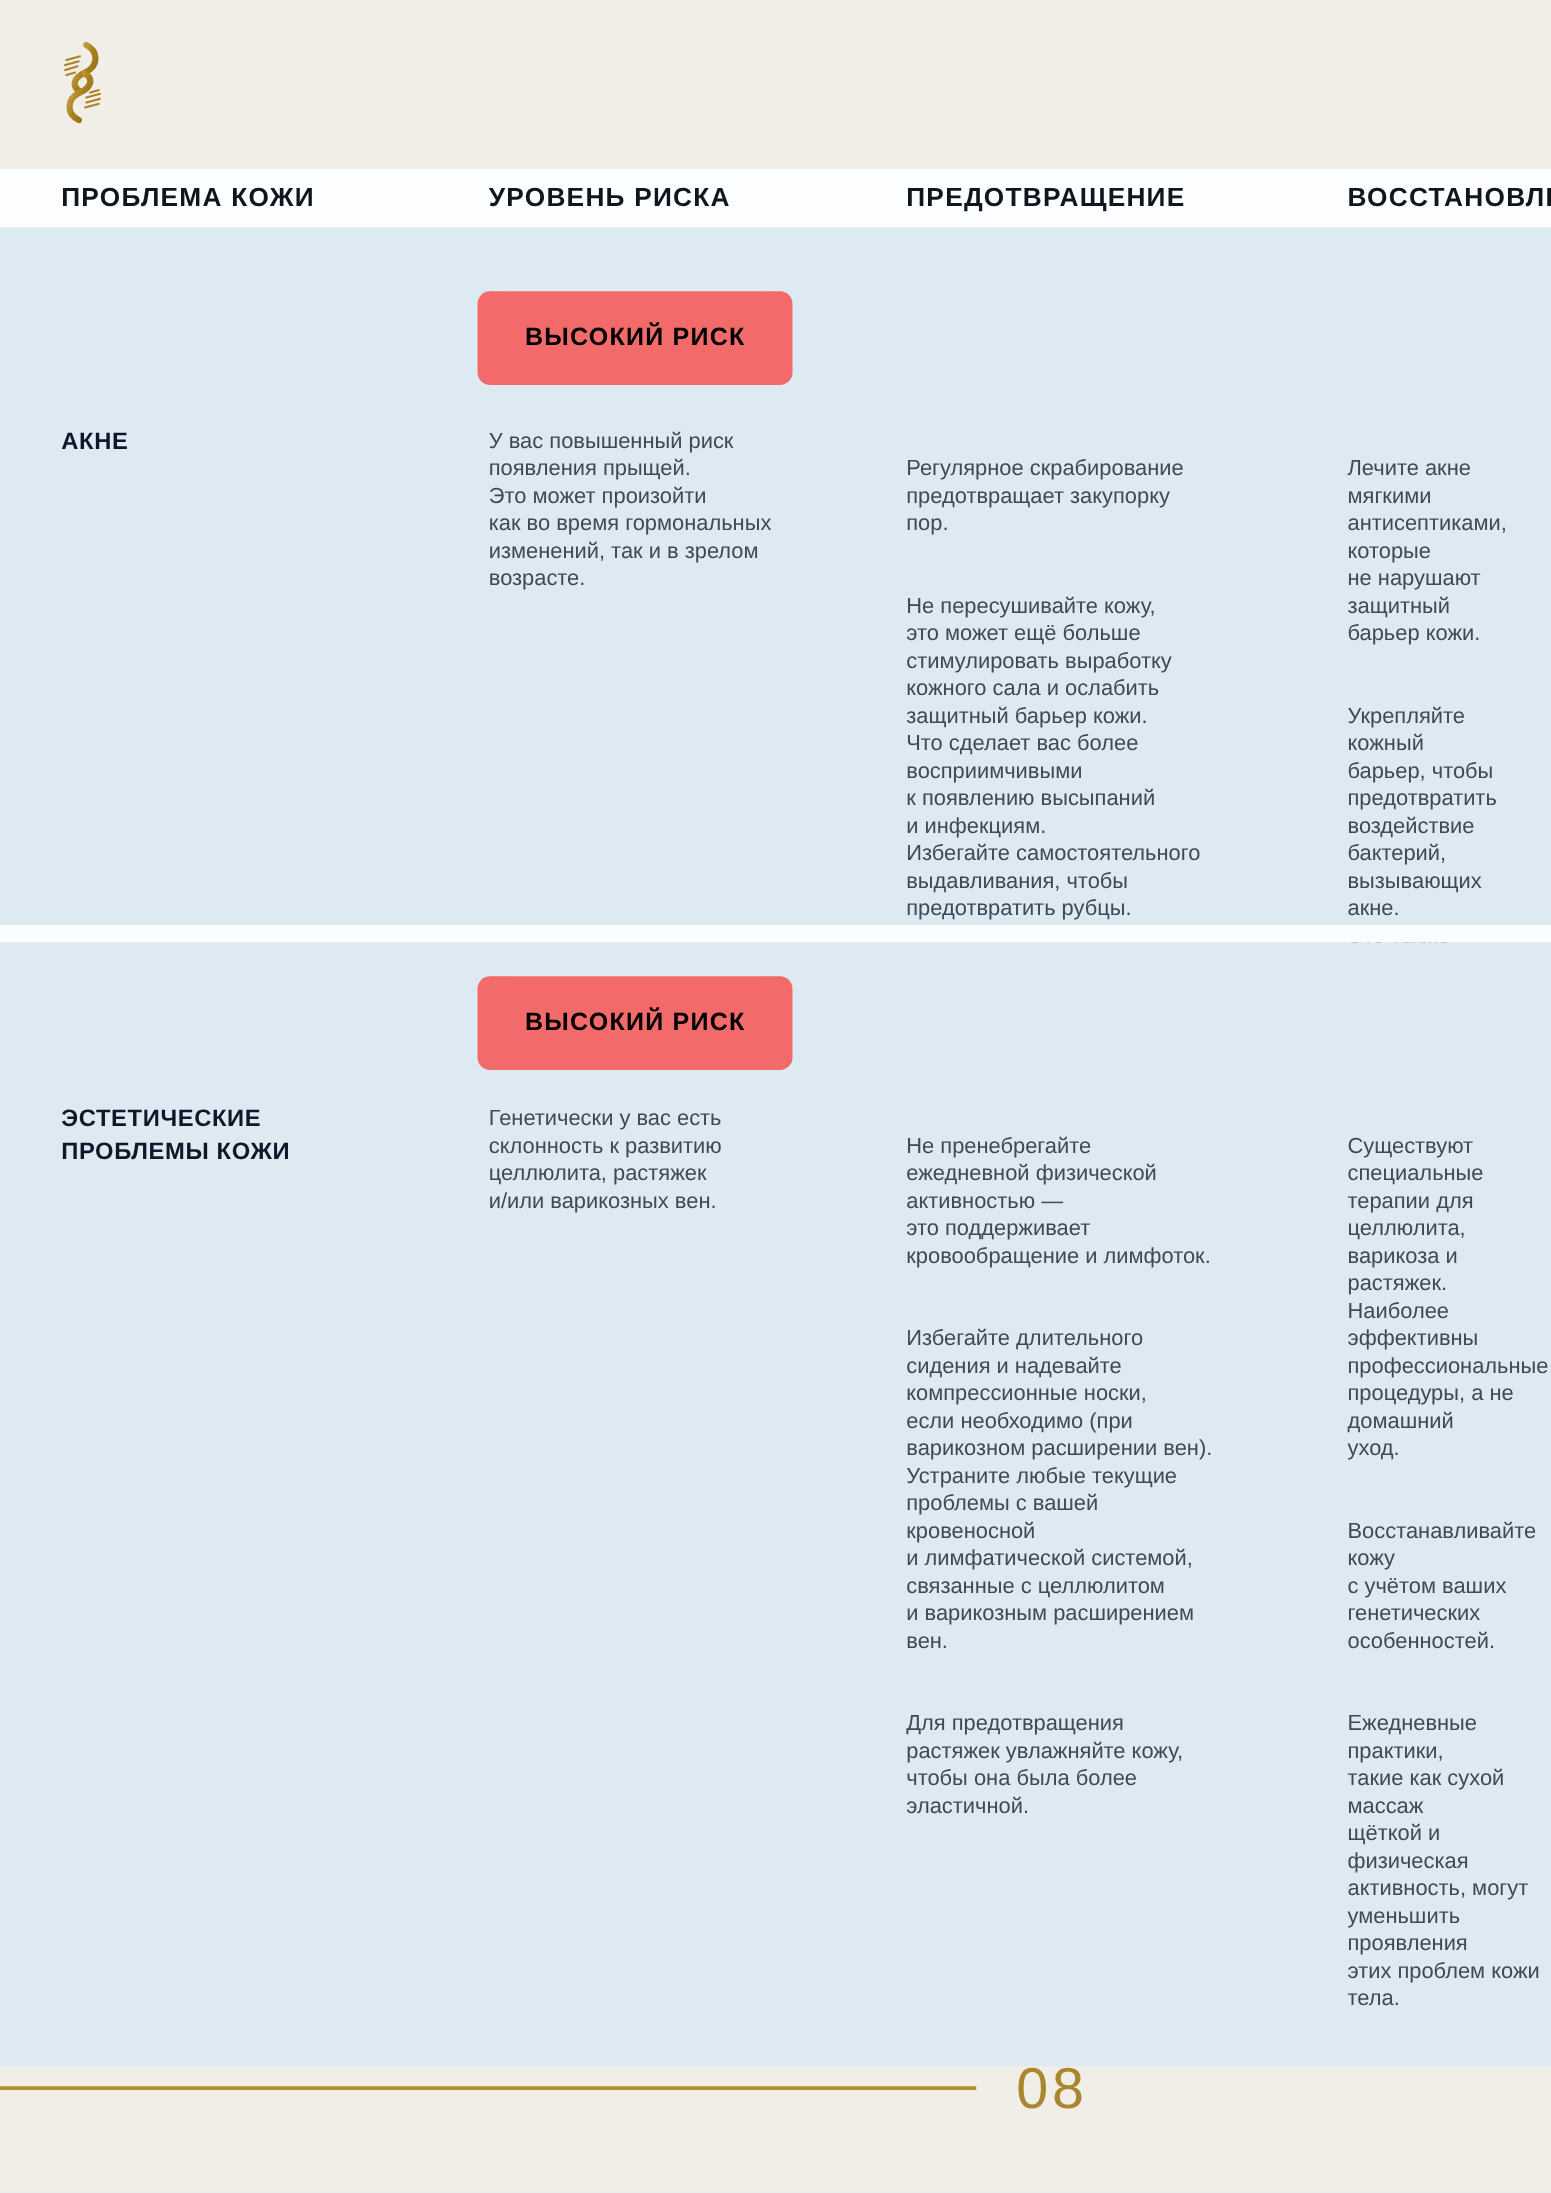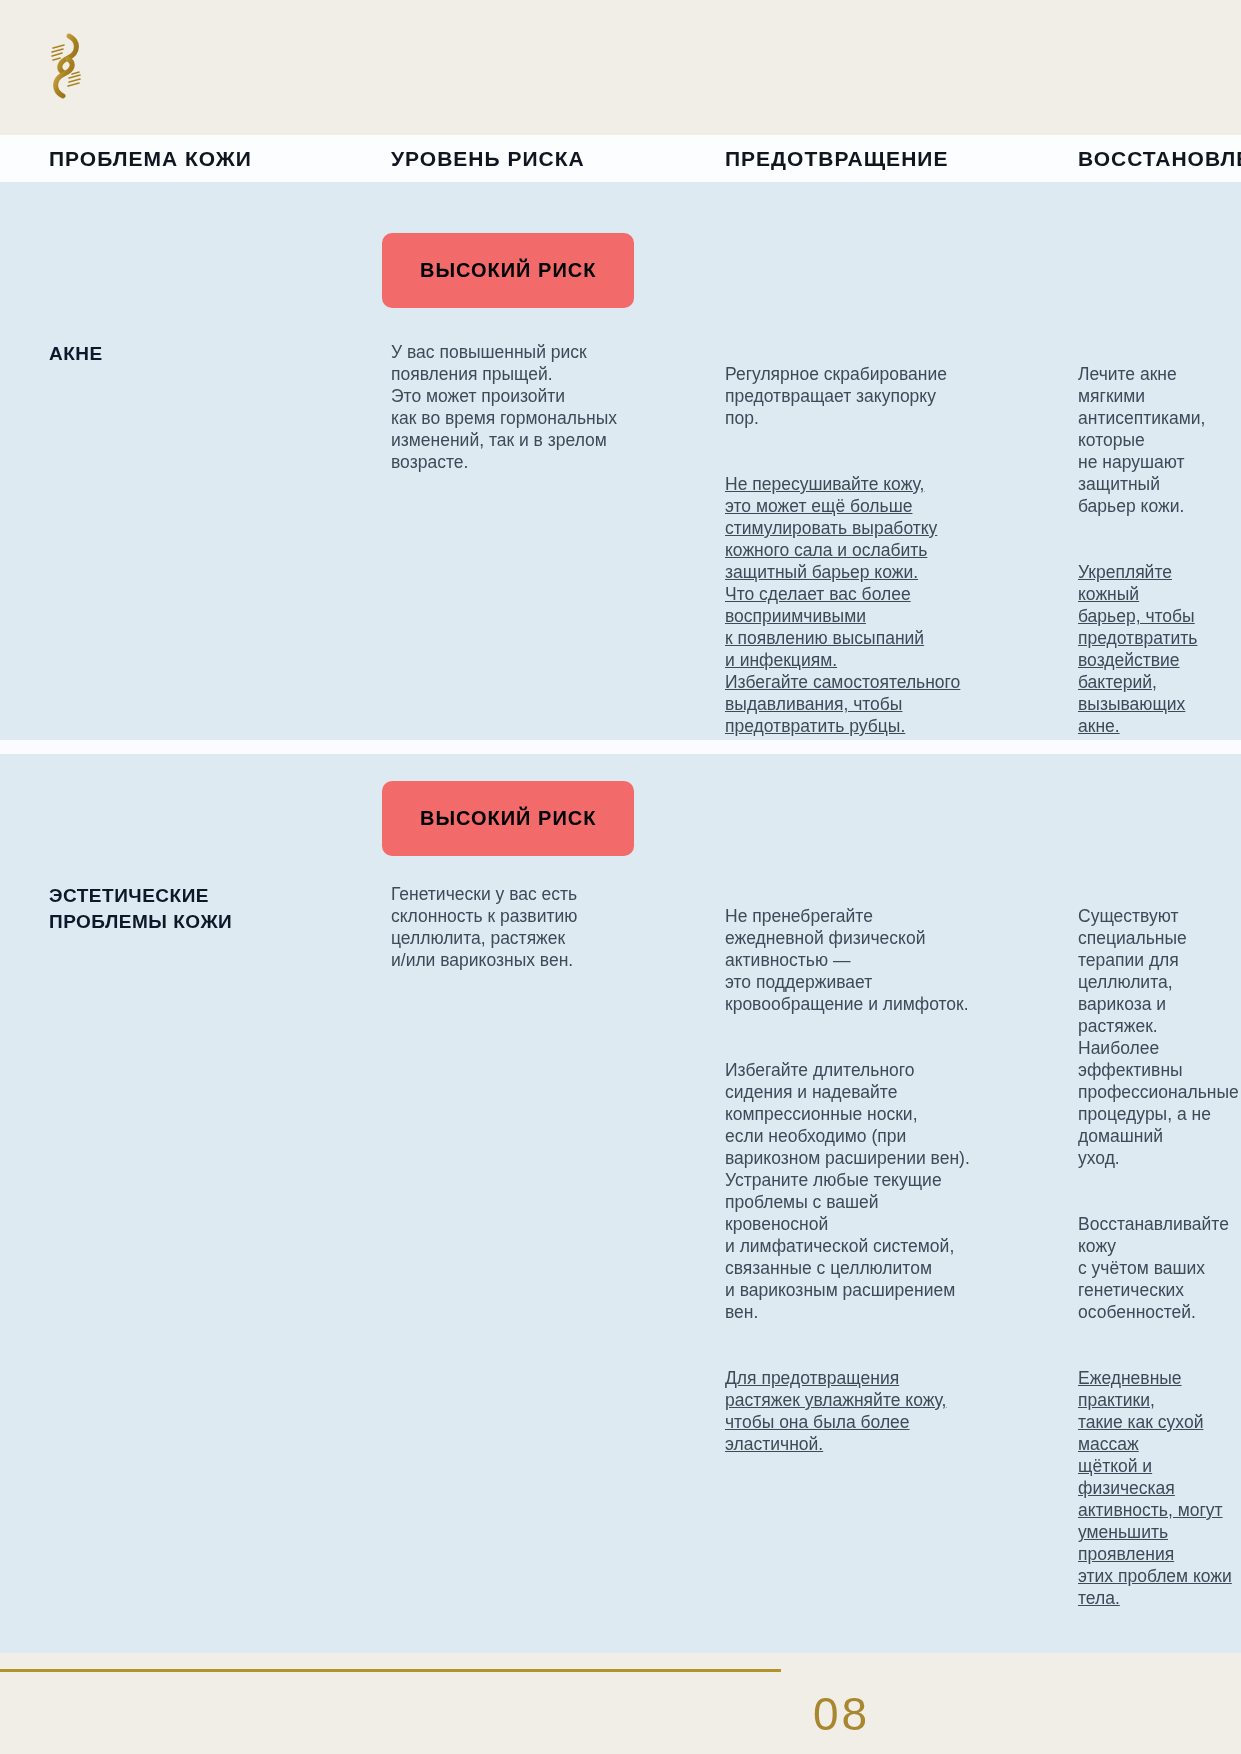--- a/index.html
+++ b/index.html
@@ -62,30 +62,30 @@
     white-space: pre-line;
   }
   .problem-cell {
     font-size: 19px; line-height: 26px;
     font-weight: bold; letter-spacing: 0.5px;
     color: #0f172a;
     white-space: pre-line;
     padding-right: 40px;
   }
   .para { margin: 0 0 22px 0; white-space: pre-line; }
-  .para:last-child { margin-bottom: 0; text-decoration: underline; }
+  .para:last-child { margin-bottom: 0; }
 
   .footer-rule {
     position: absolute; left: 0; top: 1669px;
     width: 781px; height: 3px; background: #b2932b;
   }
   .page-number {
     position: absolute; left: 813px; top: 1643px;
     font-size: 46px; letter-spacing: 3px;
-    color: #a8872e; font-weight: normal; margin-top: 44px;
+    color: #a8872e; font-weight: normal;
   }
 </style>
 </head>
 <body>
 
 <div class="logo">
   <svg width="38" height="66" viewBox="0 0 38 66" aria-hidden="true">
     <defs>
       <linearGradient id="gold" x1="0" y1="0" x2="1" y2="1">
         <stop offset="0" stop-color="#d9b75c"></stop>

